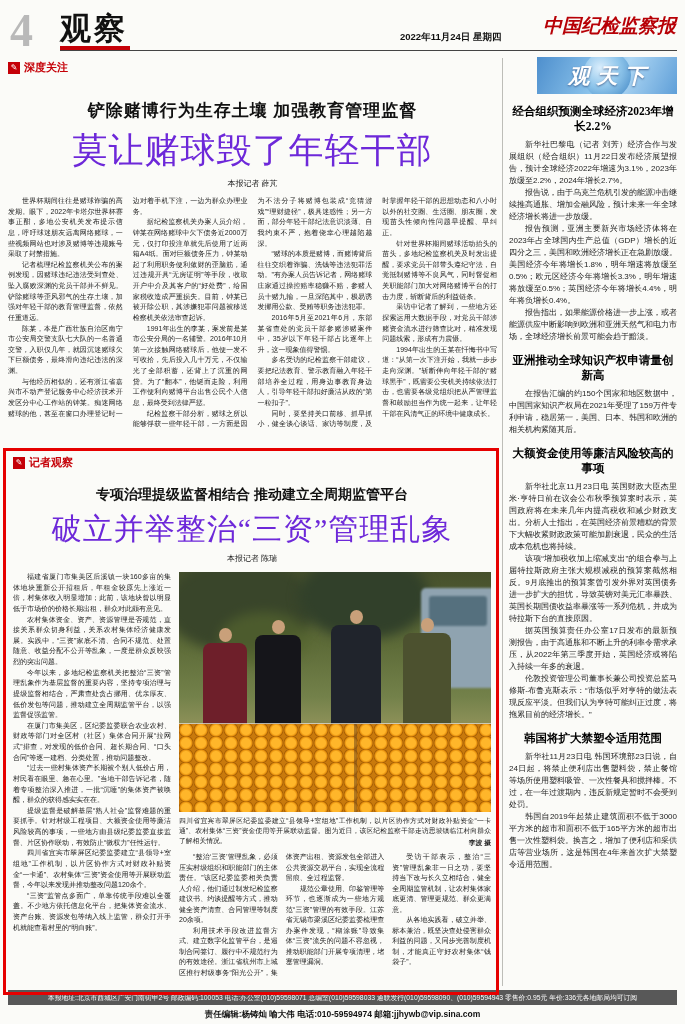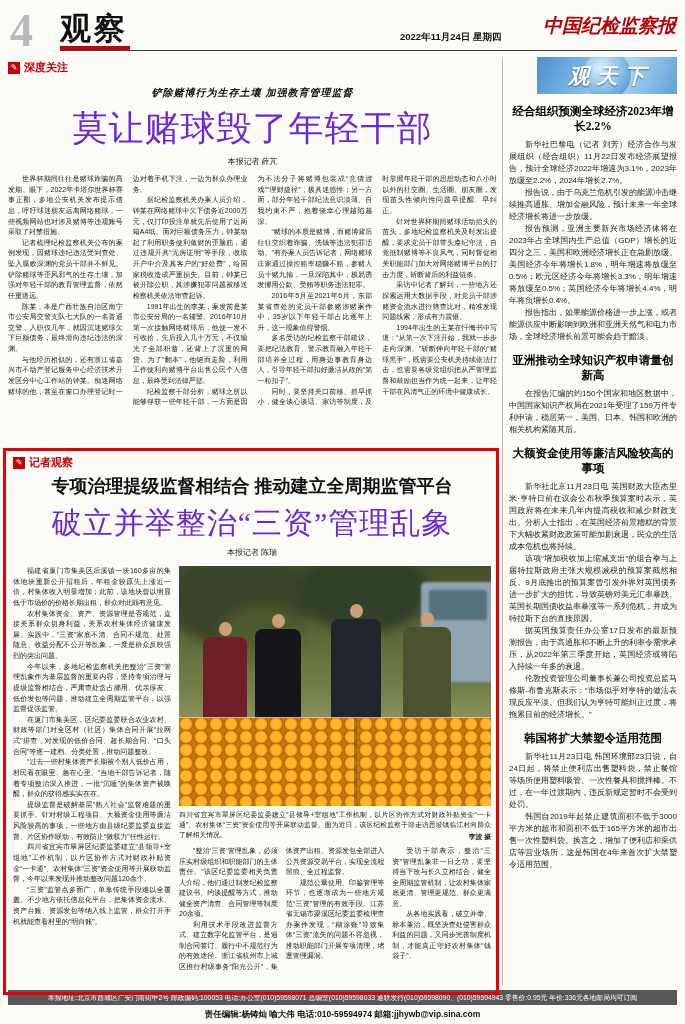--- a/index.html
+++ b/index.html
@@ -26,31 +26,31 @@
   .label-icon { width:12px; height:12px; background:#c50007; color:#fff; font-size:8px;
                 display:flex; align-items:center; justify-content:center; line-height:1; }
   .kicker { text-align:center; font-weight:bold; color:#111; }
   .headline { text-align:center; font-weight:400; color:#6d28d9;
               font-family:"Liberation Serif","DejaVu Serif",serif; }
   .byline { text-align:center; font-size:8px; color:#222; }
   .bodytext p { margin:0; text-indent:2em; }
 
   
   .article-top { position:absolute; left:8px; top:60px; width:489px; }
-  .article-top .kicker { font-size:10px; margin-top:11px; letter-spacing:1px;font-style:italic; }
+  .article-top .kicker { font-size:17px; margin-top:24px; letter-spacing:1px; }
   .article-top .headline { font-size:35px; letter-spacing:1px; margin:5px 0 4px; }
   .article-top .byline { margin-bottom:7px; }
   .cols4 { column-count:4; column-gap:10px; height:292px; overflow:hidden;
            font-size:7px; line-height:1.52; text-align:justify; color:#1c1c1c; }
 
   
   .highlight-box { position:absolute; left:3px; top:448px; width:496px; height:547px;
                    border:3px solid #e60000; z-index:40; pointer-events:none; }
   .article-feature { position:absolute; left:13px; top:455px; width:478px; }
-  .article-feature .kicker { font-size:18px; margin-top:4px; }
+  .article-feature .kicker { font-size:14px; margin-top:16px; }
   .article-feature .headline { font-size:30px; letter-spacing:1px; margin:5px 0 3px; }
   .feature-body { position:relative; margin-top:8px; height:432px; overflow:hidden; }
   .f-left { position:absolute; left:0; top:0; width:158px; height:432px; overflow:hidden;
             font-size:7px; line-height:1.52; text-align:justify; }
   .photo { position:absolute; left:166px; top:0; width:312px; height:240px; overflow:hidden;
            background:linear-gradient(180deg,#46502c 0%,#5d6b38 30%,#73814a 52%,#8a8f57 62%,#b1802a 70%,#c07d12 75%); }
   .blob { position:absolute; border-radius:50%; filter:blur(6px); }
   .b1 { left:-14px; top:-14px; width:150px; height:95px; background:#39452a; }
   .b2 { left:120px; top:-18px; width:130px; height:85px; background:#31402a; }
   .b3 { left:40px; top:40px; width:90px; height:55px; background:#55652f; opacity:.7; }

